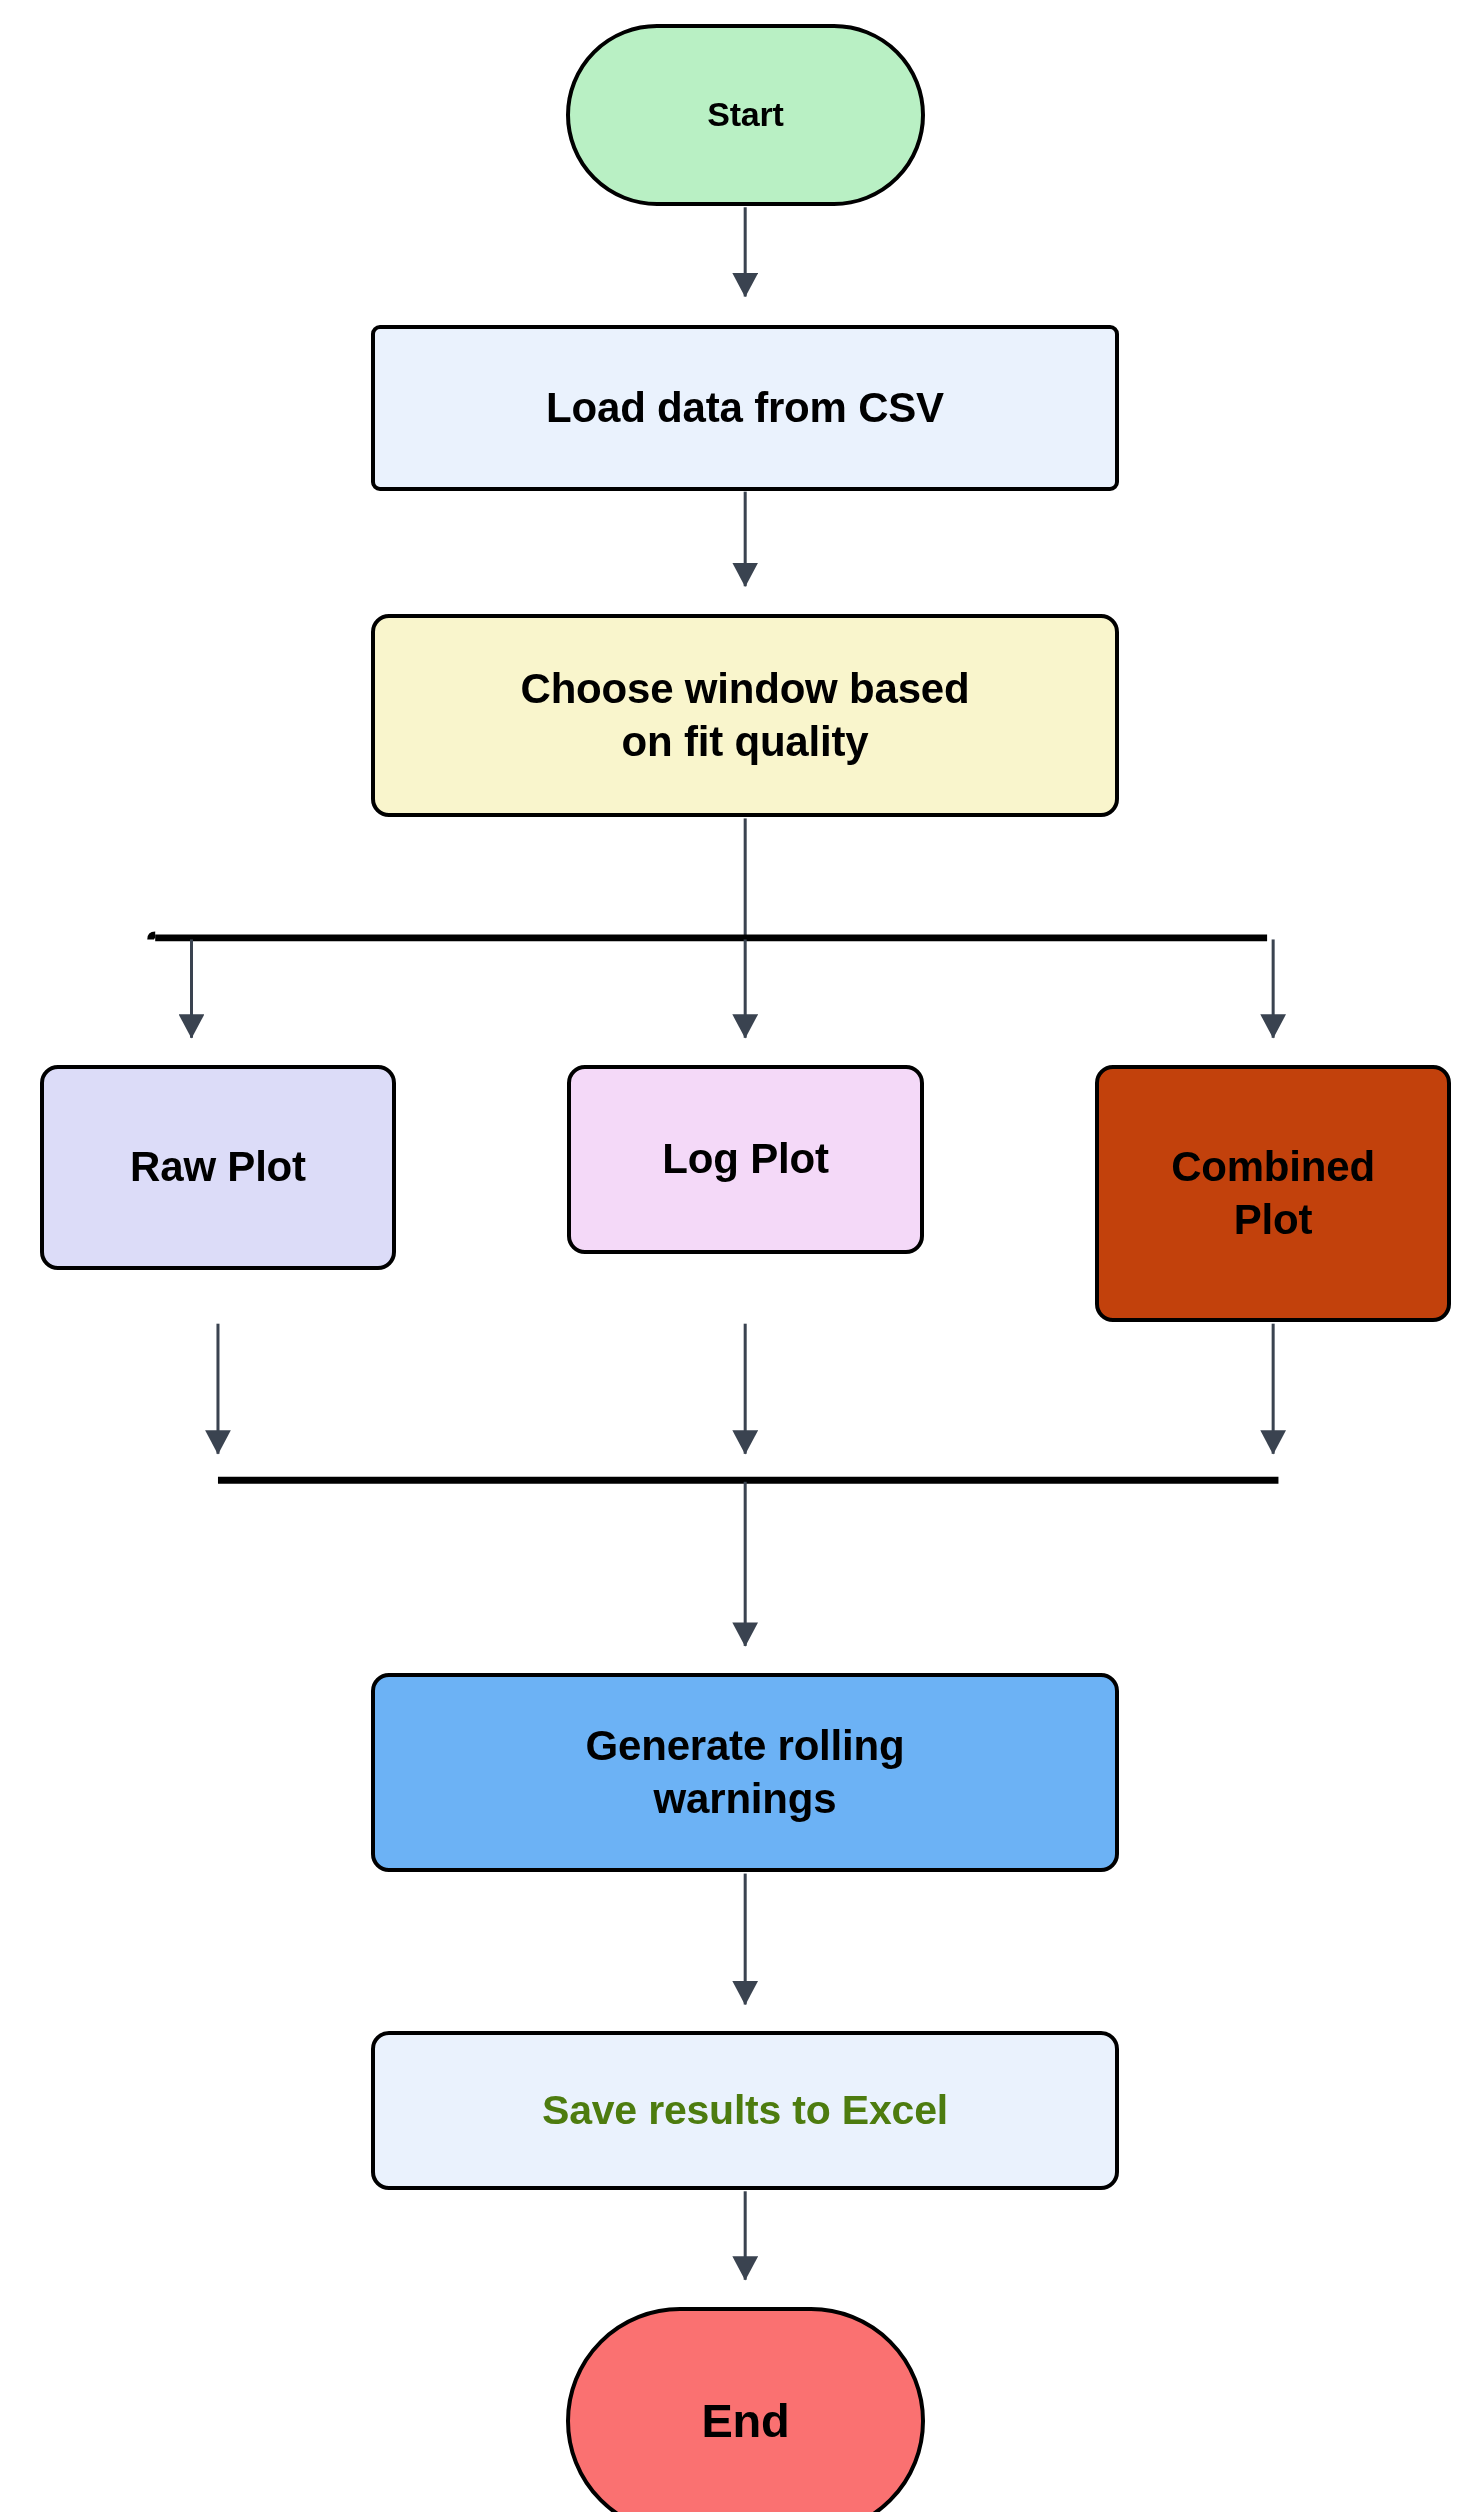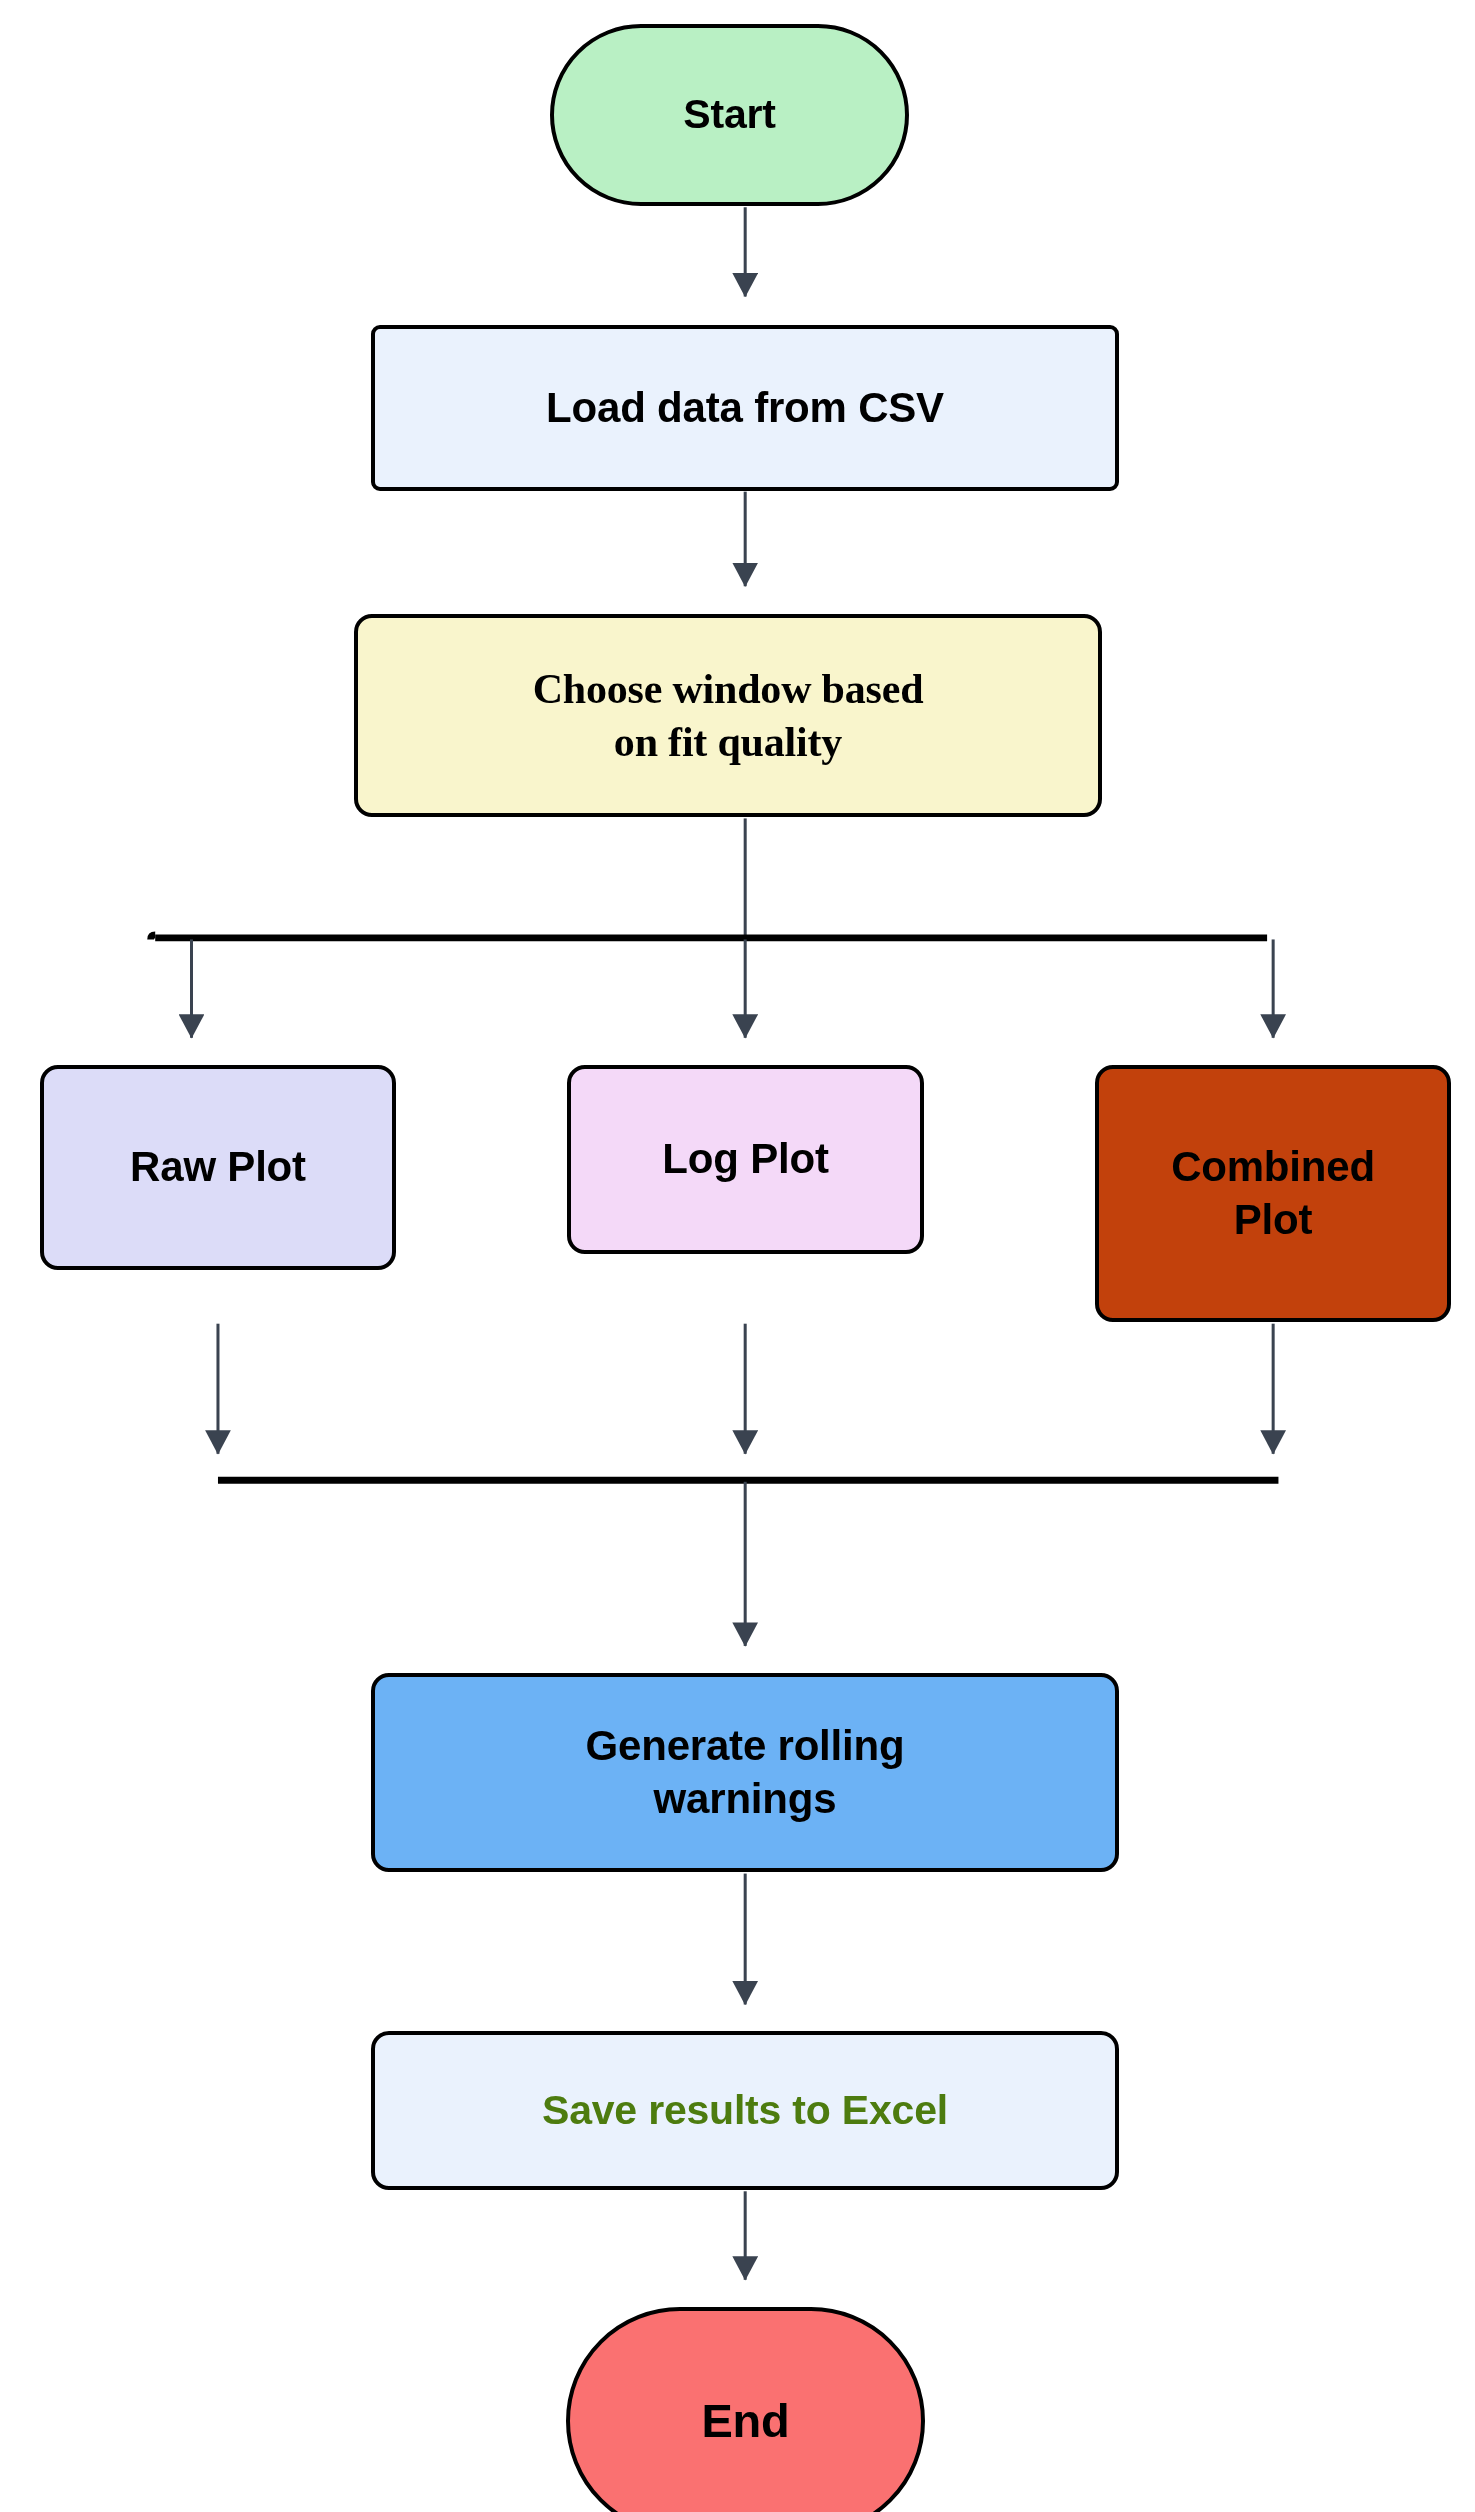--- a/index.html
+++ b/index.html
@@ -46,23 +46,23 @@
   .node-terminal {
     border-radius: 756px;
   }
   .node-label {
     display: block;
     padding: 0 13.6px;
     white-space: pre-line;
   }
 
   
-  #node-start      { left: 550px;  top: 23.5px;   width: 359px; height: 182px; font-size: 41px; }
+  #node-start      { left: 566px;  top: 23.5px;   width: 359px; height: 182px; font-size: 34px; }
   #node-load       { left: 371px;  top: 325px;  width: 748px; height: 166px; font-size: 42px; border-radius: 9px; }
-  #node-choose     { left: 354px;  top: 614px;  width: 748px; height: 203px; font-size: 42px; font-family: Liberation Serif, serif; }
+  #node-choose     { left: 371px;  top: 614px;  width: 748px; height: 203px; font-size: 42px; }
   #node-raw        { left: 40px;   top: 1065px; width: 356px; height: 205px; font-size: 42px; }
   #node-log        { left: 567px;  top: 1065px; width: 357px; height: 189px; font-size: 42px; }
   #node-combined   { left: 1095px; top: 1065px; width: 356px; height: 257px; font-size: 42px; }
   #node-warnings   { left: 371px;  top: 1673px; width: 748px; height: 199px; font-size: 42px; }
   #node-save       { left: 371px;  top: 2031px; width: 748px; height: 159px; font-size: 41px; }
   #node-end        { left: 566px;  top: 2307px; width: 359px; height: 228px; font-size: 47px; }
 </style>
 </head>
 <body>
 

